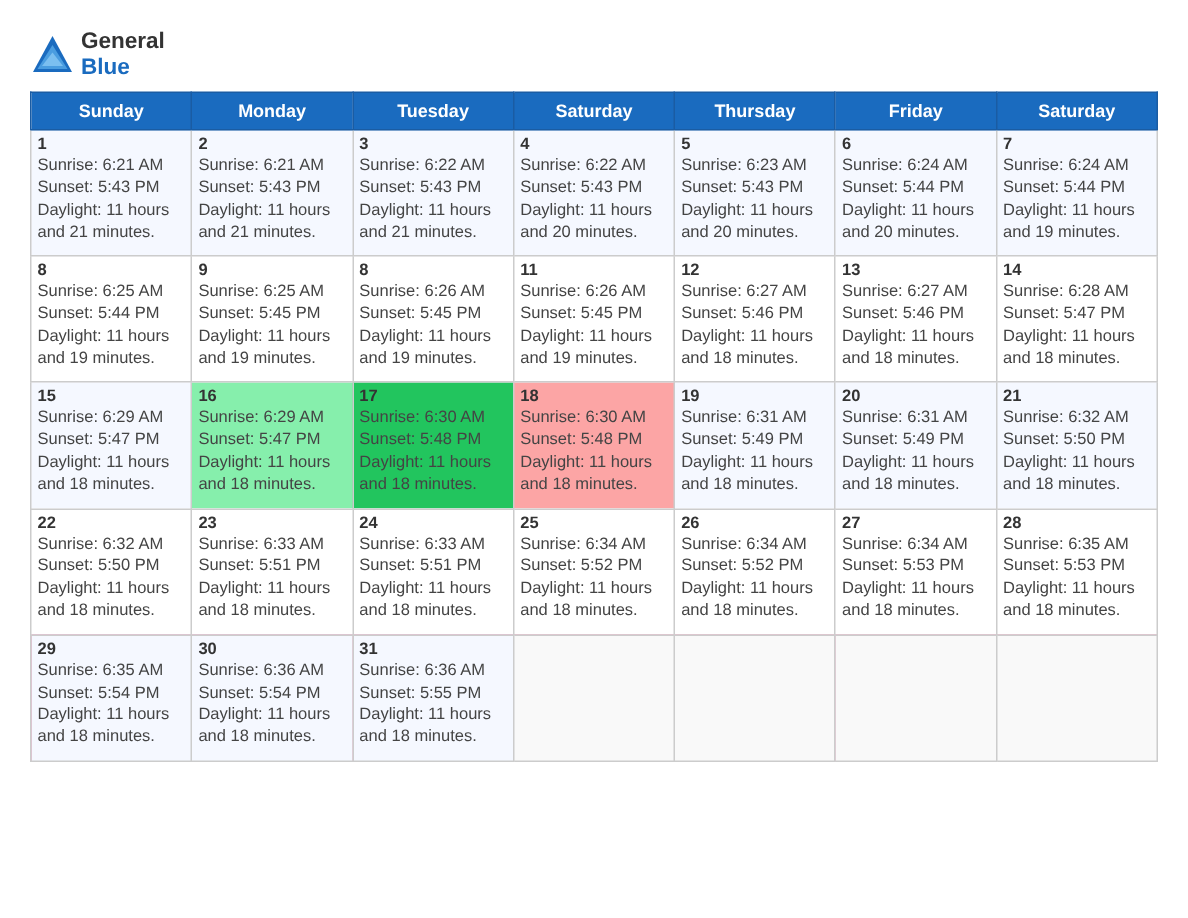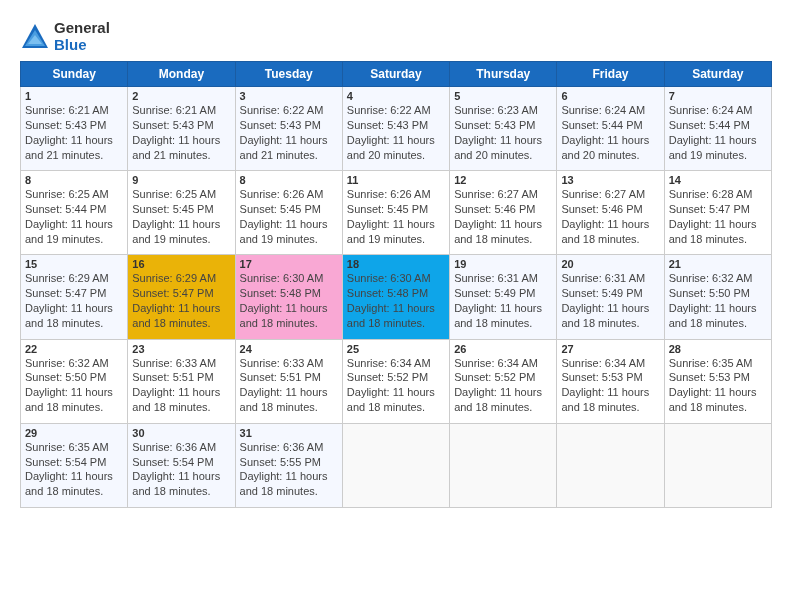--- a/index.html
+++ b/index.html
@@ -198,29 +198,29 @@
           <td>
             <span class="day-num">14</span>
             <div class="day-info">Sunrise: 6:28 AM<br>Sunset: 5:47 PM<br>Daylight: 11 hours and 18 minutes.</div>
           </td>
         </tr>
         <tr style="background: rgb(245, 248, 255);">
           <td style="background: rgb(245, 248, 255);">
             <span class="day-num">15</span>
             <div class="day-info">Sunrise: 6:29 AM<br>Sunset: 5:47 PM<br>Daylight: 11 hours and 18 minutes.</div>
           </td>
-          <td style="background: #eab308;">
+          <td style="background: #86efac;">
             <span class="day-num">16</span>
             <div class="day-info">Sunrise: 6:29 AM<br>Sunset: 5:47 PM<br>Daylight: 11 hours and 18 minutes.</div>
           </td>
-          <td style="background: #f9a8d4;">
+          <td style="background: #22c55e;">
             <span class="day-num">17</span>
             <div class="day-info">Sunrise: 6:30 AM<br>Sunset: 5:48 PM<br>Daylight: 11 hours and 18 minutes.</div>
           </td>
-          <td style="background: #0ea5e9;">
+          <td style="background: #fca5a5;">
             <span class="day-num">18</span>
             <div class="day-info">Sunrise: 6:30 AM<br>Sunset: 5:48 PM<br>Daylight: 11 hours and 18 minutes.</div>
           </td>
           <td style="background: rgb(245, 248, 255);">
             <span class="day-num">19</span>
             <div class="day-info">Sunrise: 6:31 AM<br>Sunset: 5:49 PM<br>Daylight: 11 hours and 18 minutes.</div>
           </td>
           <td style="background: rgb(245, 248, 255);">
             <span class="day-num">20</span>
             <div class="day-info">Sunrise: 6:31 AM<br>Sunset: 5:49 PM<br>Daylight: 11 hours and 18 minutes.</div>

